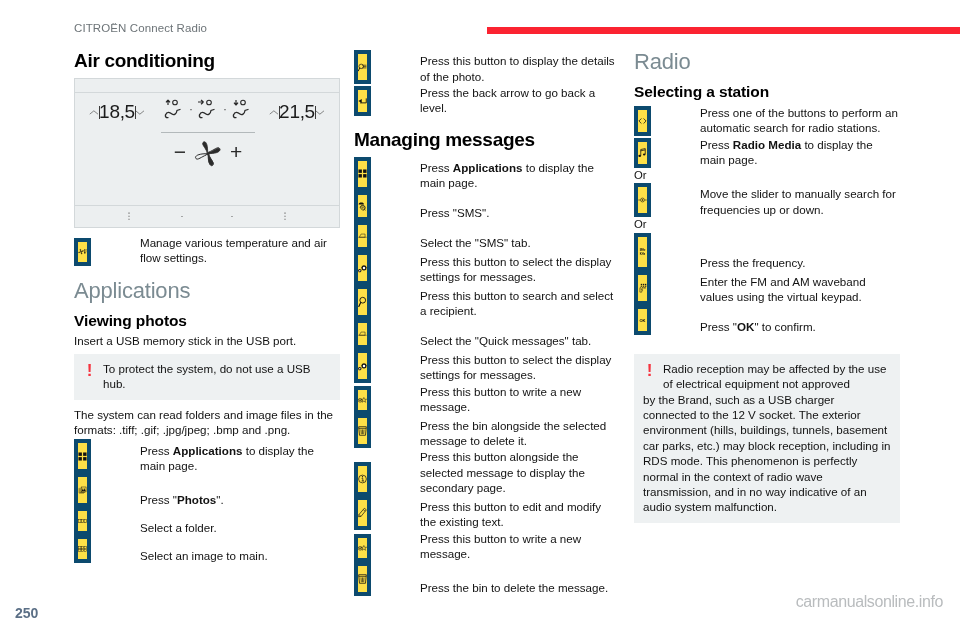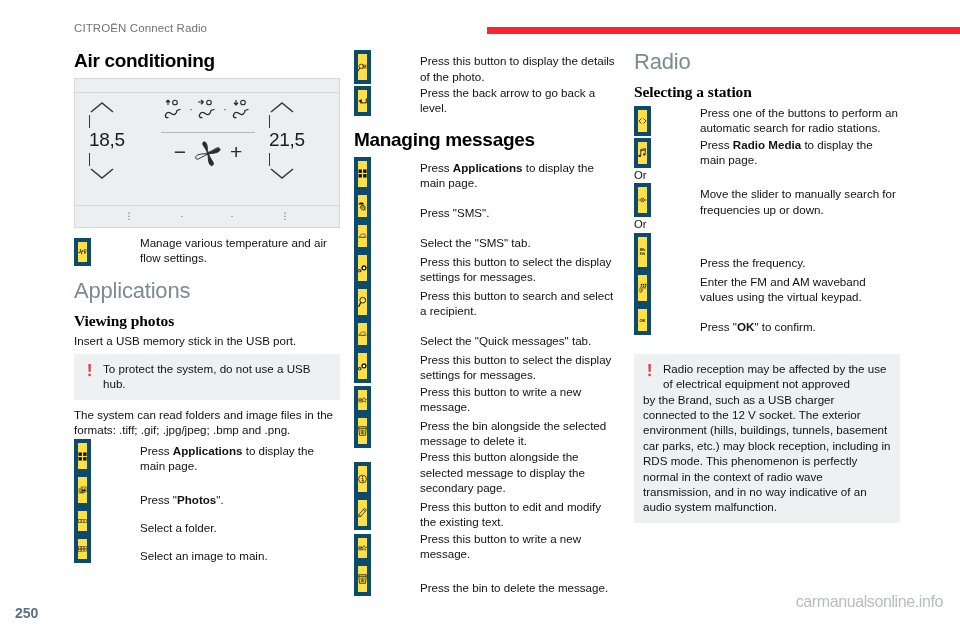--- a/index.html
+++ b/index.html
@@ -33,21 +33,21 @@
   .h1 {
     font-size: 22px; font-weight: 400; color: #7b8b92;
     letter-spacing: -.2px; margin: 0 0 9px 0; line-height: 1.1;
   }
   .h2 {
     font-size: 19px; font-weight: bold; color: #000;
     letter-spacing: -.3px; margin: 0 0 6px 0; line-height: 1.15;
   }
   .h3 {
     font-size: 15.5px; font-weight: bold; color: #000;
-    letter-spacing: -.1px; margin: 0 0 3px 0; line-height: 1.15; font-family: Liberation Serif, serif;
+    letter-spacing: -.1px; margin: 0 0 3px 0; line-height: 1.15;
   }
   .para {
     font-size: 11.6px; color: #121212; line-height: 1.32;
     margin: 0 0 2px 0;
   }
   .spacer-m { height: 13px; }
   .or {
     font-size: 11.3px; color: #121212; line-height: 1.2;
     margin: 1px 0 1px 0;
   }
@@ -93,21 +93,21 @@
   .ac-bot {
     height: 22px; border-top: 1px solid #d3d8da;
     display: flex; align-items: center; justify-content: space-around;
     padding: 0 26px;
   }
   .ac-dots { font-size: 9px; color: #4a4a4a; letter-spacing: 0; line-height: 1; }
   .ac-dot { font-size: 9px; color: #4a4a4a; line-height: 1; }
 
   .ac-side {
     position: absolute; top: 8px; width: 56px;
-    display: flex; flex-direction: column; 
+    display: flex; flex-direction: row; align-items: center;
   }
   .ac-left { left: 14px; }
   .ac-right { right: 14px; }
   .ac-temp {
     font-size: 19px; color: #1b1b1b; font-weight: 400;
     letter-spacing: -.3px; line-height: 1.1; margin: 1px 0;
   }
   .ac-bar { width: 1px; height: 13px; background: #3a3a3a; margin: 1px 0; }
 
   .ac-center {

